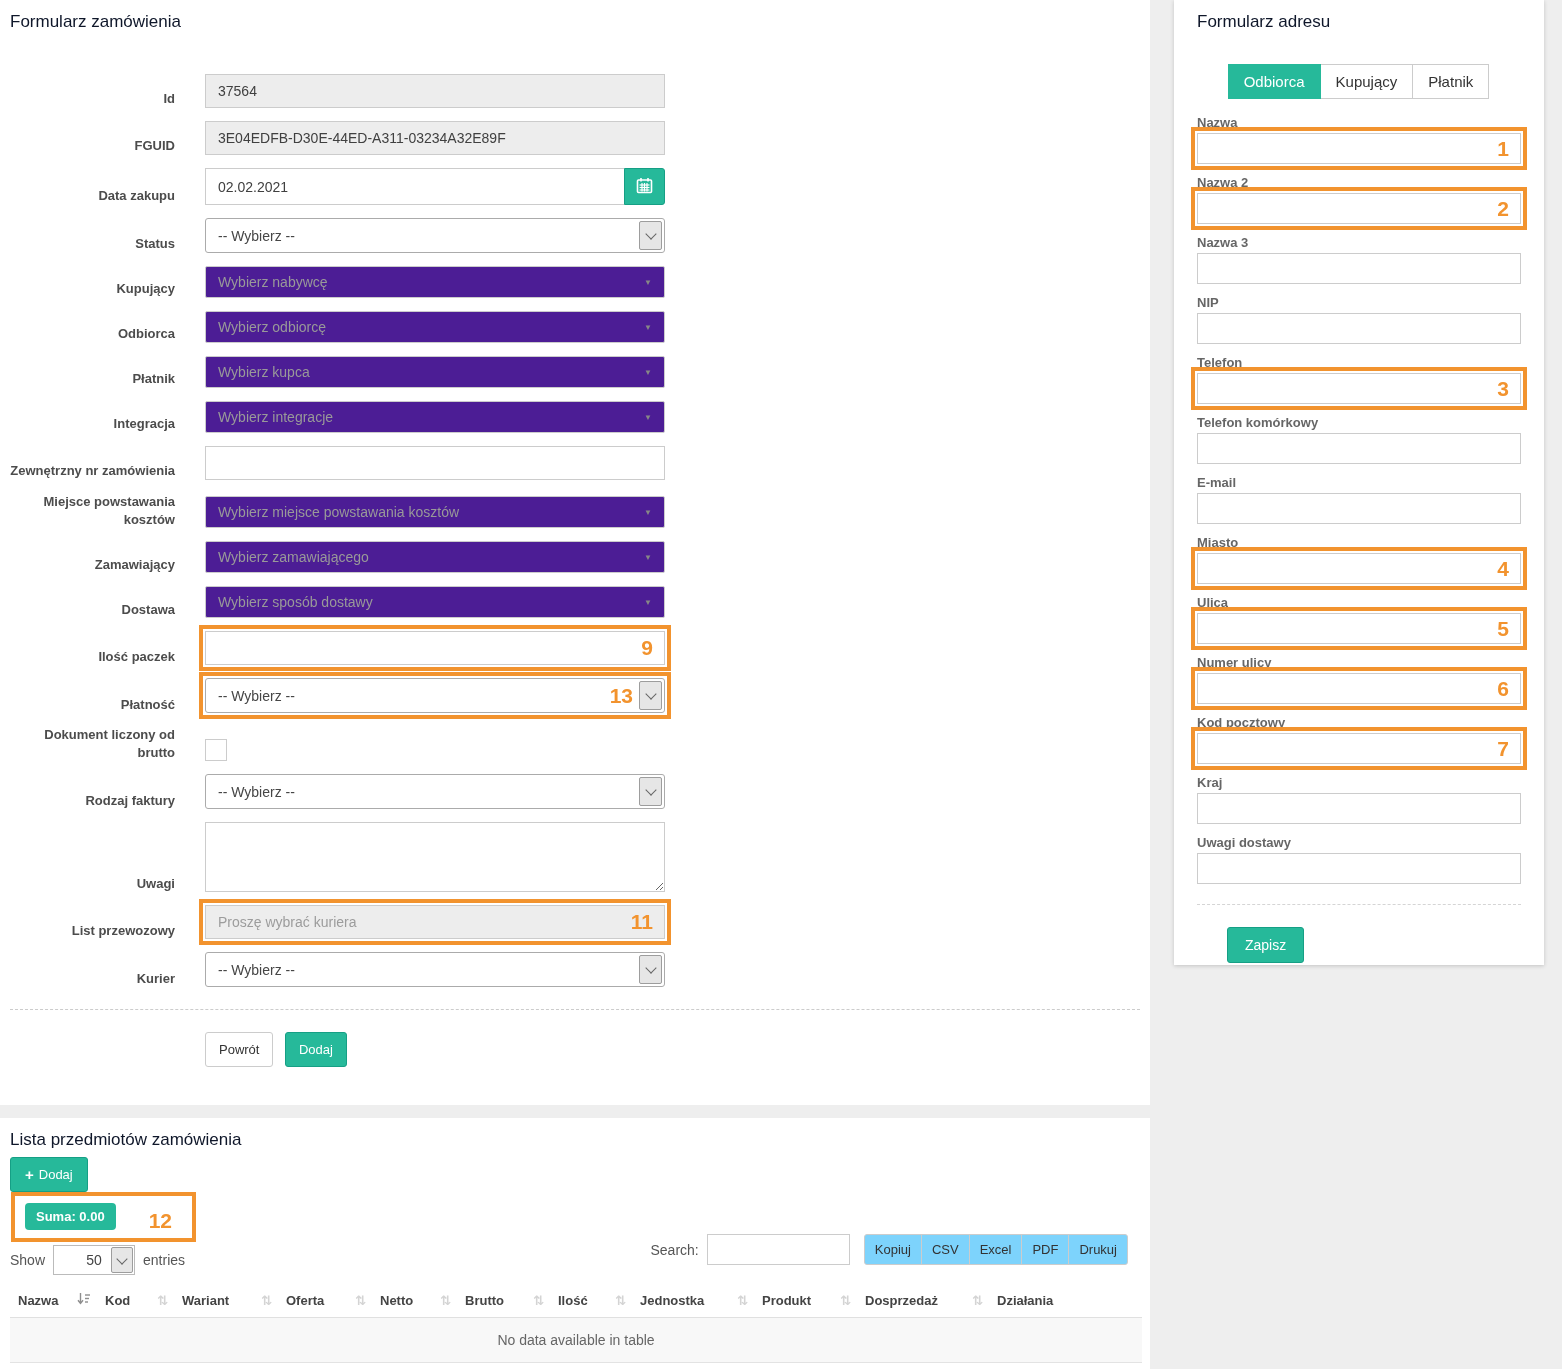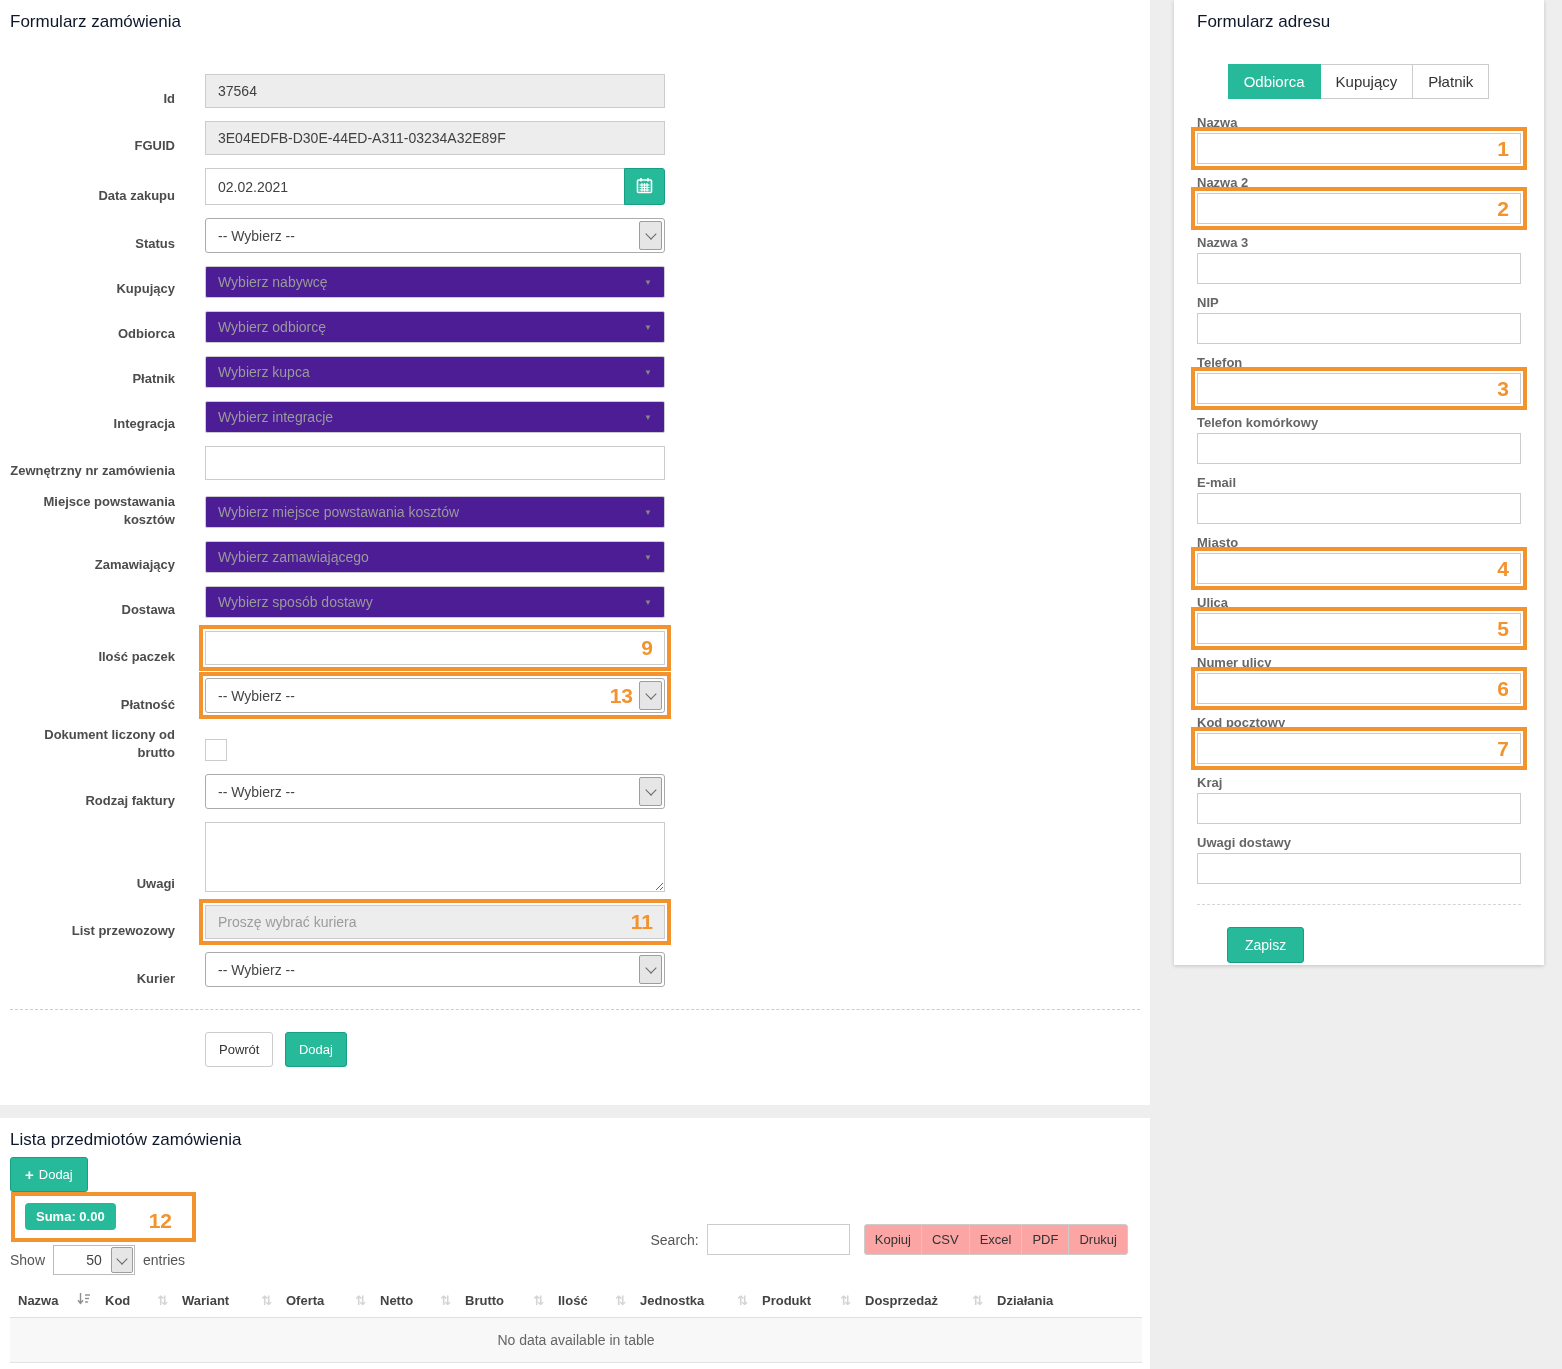--- a/index.html
+++ b/index.html
@@ -57,25 +57,25 @@
 
   
   .add-btn{margin-top:7px;display:inline-flex;align-items:center;background:#26b99a;color:#fff;border:1px solid #169f85;border-radius:3px;padding:8px 14px;font-size:13px;cursor:pointer;font-family:inherit;}
   .add-btn .plus{font-weight:700;font-size:15px;margin-right:5px;}
   .sum-box{margin-left:1px;width:177px;height:42px;border:4px solid #f2932e;position:relative;}
   .sum-badge{display:inline-block;margin:7px 0 0 10px;background:#26b99a;color:#fff;font-weight:700;font-size:13px;padding:6px 11px;border-radius:4px;}
   .sum-box .anno{right:20px;top:60%;}
   .show-row{margin-top:3px;display:flex;align-items:center;font-size:14px;color:#555;}
   .mini-sel{box-sizing:border-box;width:82px;height:30px;border:1px solid #bbb;background:#fff;display:flex;align-items:center;justify-content:center;font-size:14px;color:#444;position:relative;margin:0 8px;cursor:pointer;}
   .mini-sel .nsel-btn{top:1px;right:1px;bottom:1px;width:20px;}
-  .search-row{position:absolute;top:106px;right:22px;display:flex;align-items:center;}
+  .search-row{position:absolute;top:116px;right:22px;display:flex;align-items:center;}
   .search-label{font-size:14px;color:#555;}
   .search-inp{box-sizing:border-box;width:143px;height:31px;border:1px solid #ccc;margin-left:8px;padding:0 8px;font:14px "Liberation Sans",sans-serif;color:#555;}
   .export-group{display:flex;margin-left:14px;}
-  .exp-btn{background:#fca5a5;border:1px solid #ccc;padding:7px 10px;font-size:13px;color:#333;margin-left:-1px;cursor:pointer;font-family:inherit;}
+  .exp-btn{background:#7dd3fc;border:1px solid #ccc;padding:7px 10px;font-size:13px;color:#333;margin-left:-1px;cursor:pointer;font-family:inherit;}
   .exp-btn:first-child{border-radius:3px 0 0 3px;margin-left:0;}
   .exp-btn:last-child{border-radius:0 3px 3px 0;}
   .items-table{margin-top:17px;width:1132px;}
   .thead{display:flex;border-bottom:1px solid #e0e0e0;padding-bottom:9px;}
   .th{display:flex;align-items:center;justify-content:space-between;font-weight:700;font-size:13px;color:#444;box-sizing:border-box;padding-right:14px;cursor:pointer;}
   .th:first-child{padding-left:8px;}
   .sort-pair{font-family:"DejaVu Sans",sans-serif;color:#d4d4d4;font-size:13px;line-height:1;}
   .no-data{height:44px;background:#f8f8f8;border-bottom:1px solid #e3e3e3;display:flex;align-items:center;justify-content:center;color:#666;font-size:14px;}
 </style>
 </head>

